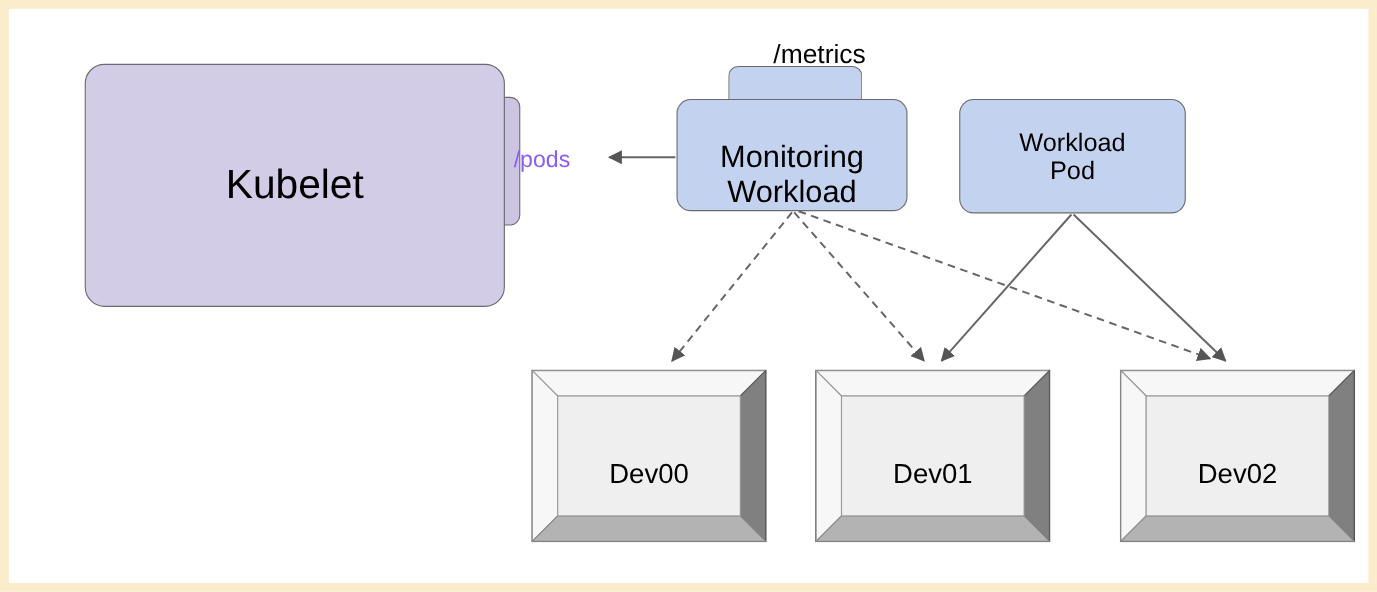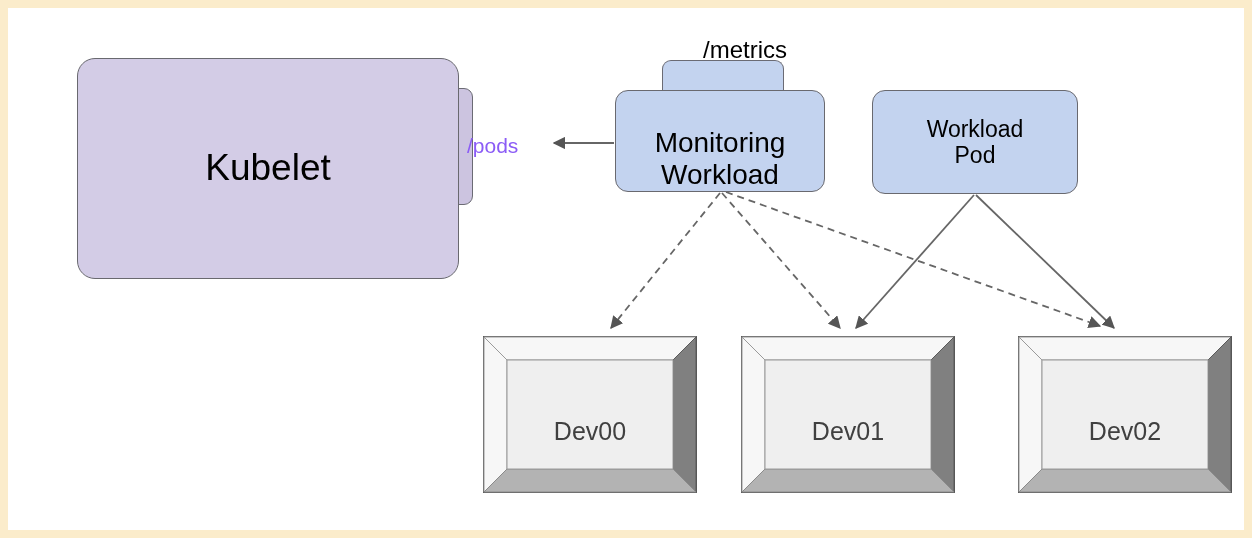--- a/index.html
+++ b/index.html
@@ -136,21 +136,21 @@
   .dev-box .dev-label {
     position: absolute;
     left: 0;
     top: 0;
     width: 214px;
     height: 191px;
     display: flex;
     align-items: center;
     justify-content: center;
     font-size: 25px;
-    color: #404040;
+    color: #000000;
   }
   #dev-box-0 { left: 475px; }
   #dev-box-1 { left: 733px; padding-left: 47px; }
   #dev-box-2 { left: 991px; margin-left: 19px; }
 
   
   #edges {
     position: absolute;
     left: 0;
     top: 0;

